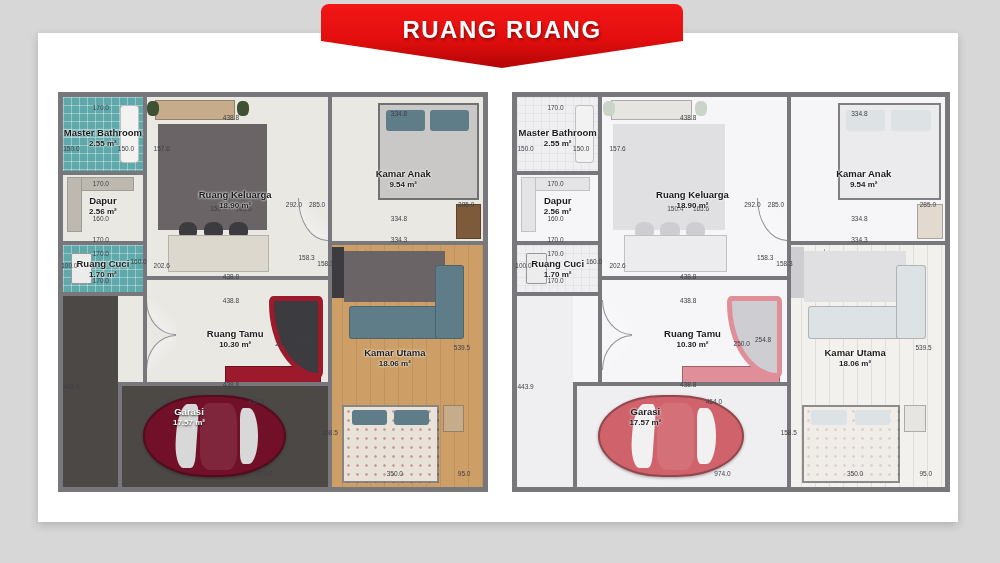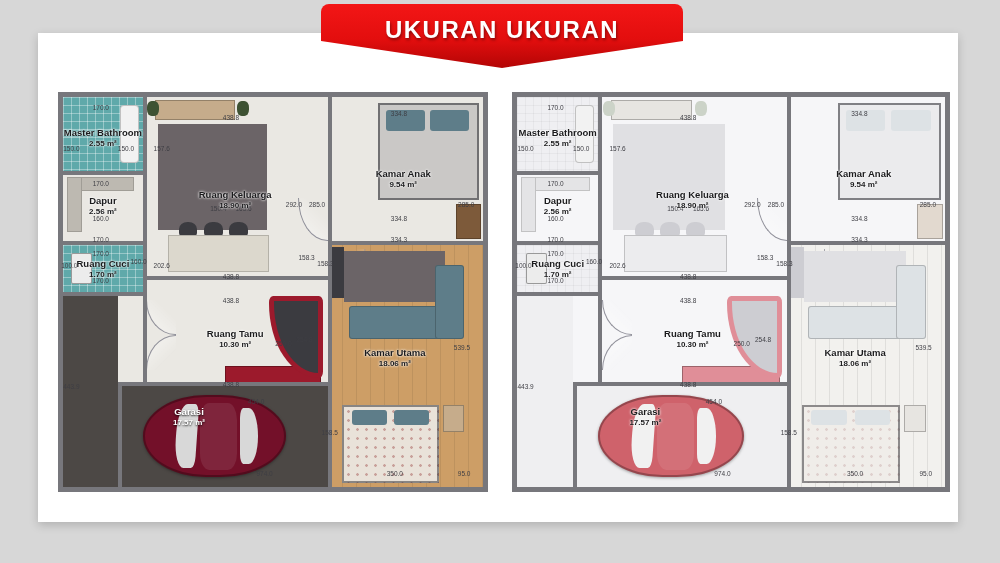--- a/index.html
+++ b/index.html
@@ -85,21 +85,21 @@
   .car .glassR{position:absolute;left:68%;top:16%;width:13%;height:68%;background:var(--carwin);
                border-radius:18% 50% 50% 18%;}
 </style>
 </head>
 <body>
 
 <div class="stage">
   <div class="panel"></div>
 
   <div class="banner">
-    <span>UKURAN UKURAN</span>
+    <span>RUANG RUANG</span>
   </div>
 
   <div class="plan rendered" style="left:58px;top:92px;width:430px;height:400px;">
 
     <div class="room bathtile" style="left:0;top:0;width:19%;height:19%"></div>
     <div class="room floor" style="left:0;top:19%;width:19%;height:18%"></div>
     <div class="room bathtile" style="left:0;top:38%;width:19%;height:12%"></div>
     <div class="room garagefloor" style="left:0;top:50%;width:13%;height:50%"></div>
     <div class="room floor" style="left:19%;top:0;width:44%;height:46%"></div>
     <div class="room floor" style="left:63%;top:0;width:37%;height:37%"></div>

